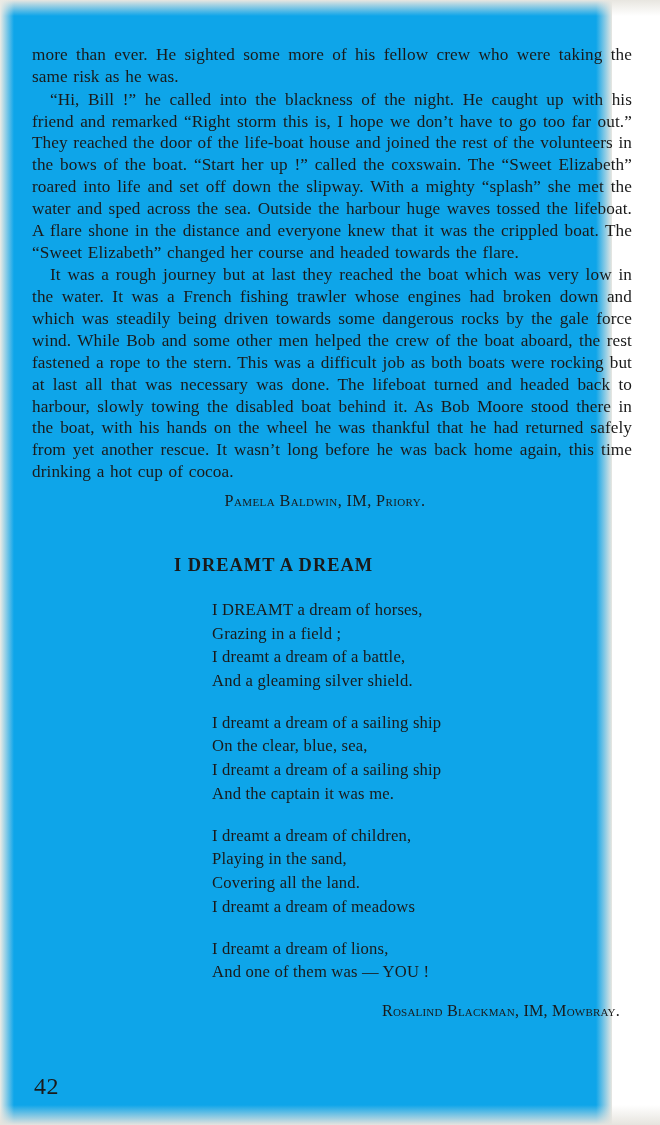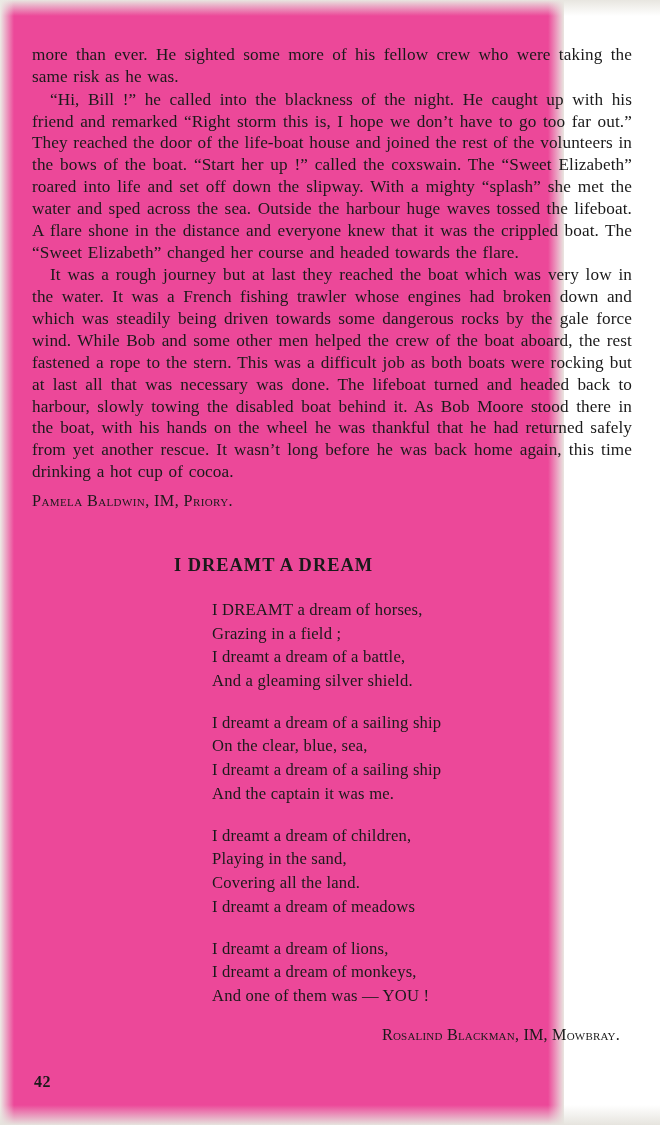--- a/index.html
+++ b/index.html
@@ -11,44 +11,44 @@
     width: 660px;
     height: 1125px;
     position: relative;
     font-family: "Liberation Serif", serif;
     color: #1a1a1a;
     overflow: hidden;
   }
   .page {
     position: absolute;
     left: 0; top: 0;
-    width: 564px;
+    width: 612px;
     height: 1125px;
-    background: #ec4899;
+    background: #0ea5e9;
   }
   .content {
     position: absolute;
     left: 32px;
     top: 44px;
     width: 600px;
   }
   .para {
     font-size: 17.2px;
     line-height: 1.27;
     text-align: justify;
     margin: 0 0 1px 0;
     letter-spacing: 0.1px;
     word-spacing: 1.2px;
   }
   .para.indent {
     text-indent: 18px;
   }
   .byline {
     font-size: 16.2px;
-    text-align: left;
+    text-align: center;
     margin-top: 9px;
     padding-right: 14px;
     letter-spacing: 0.2px;
   }
   .smallcaps {
     font-variant: small-caps;
     letter-spacing: 0.4px;
   }
   .poem-block {
     margin-top: 44px;
@@ -75,22 +75,22 @@
     font-size: 16.2px;
     text-align: right;
     padding-right: 12px;
     margin-top: 16px;
     letter-spacing: 0.2px;
   }
   .folio {
     position: absolute;
     left: 34px;
     top: 1073px;
-    font-size: 16px;
-    font-weight: bold;
+    font-size: 24px;
+    font-weight: normal;
     letter-spacing: 0.5px;
     text-align: right;
   }
   .edge-shade {
     position: absolute;
     pointer-events: none;
   }
   .edge-top {
     left: 0; top: 0; width: 660px; height: 16px;
     background: linear-gradient(to bottom, #e8e6e0, rgba(255,255,255,0));
@@ -145,21 +145,20 @@
 
       <div class="stanza">
         <div>I dreamt a dream of children,</div>
         <div>Playing in the sand,</div>
         <div>Covering all the land.</div>
         <div>I dreamt a dream of meadows</div>
       </div>
 
       <div class="stanza">
         <div>I dreamt a dream of lions,</div>
-        <div>I dreamt a dream of monkeys,</div>
         <div>And one of them was — YOU !</div>
       </div>
 
       <div class="poem-byline smallcaps">Rosalind Blackman, IM, Mowbray.</div>
     </div>
 
   </div>
 
   <div class="folio">42</div>
 

